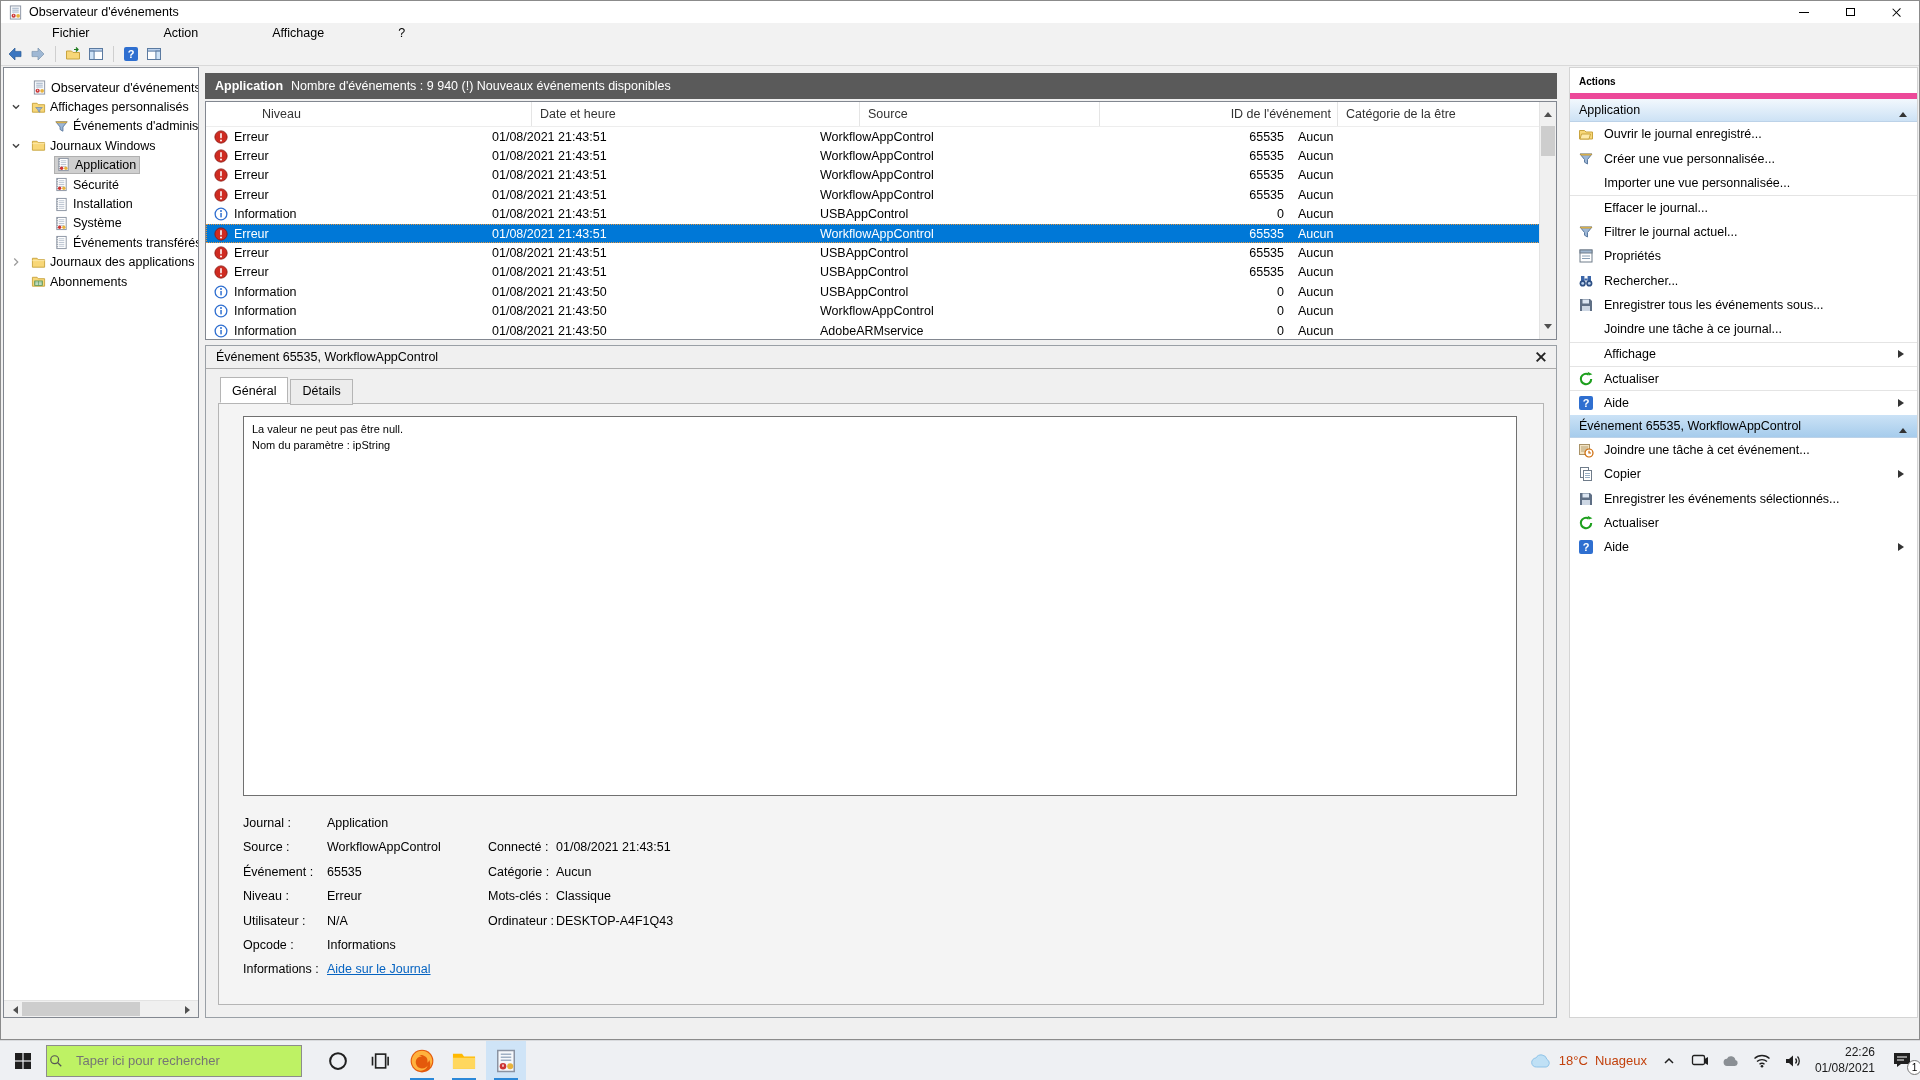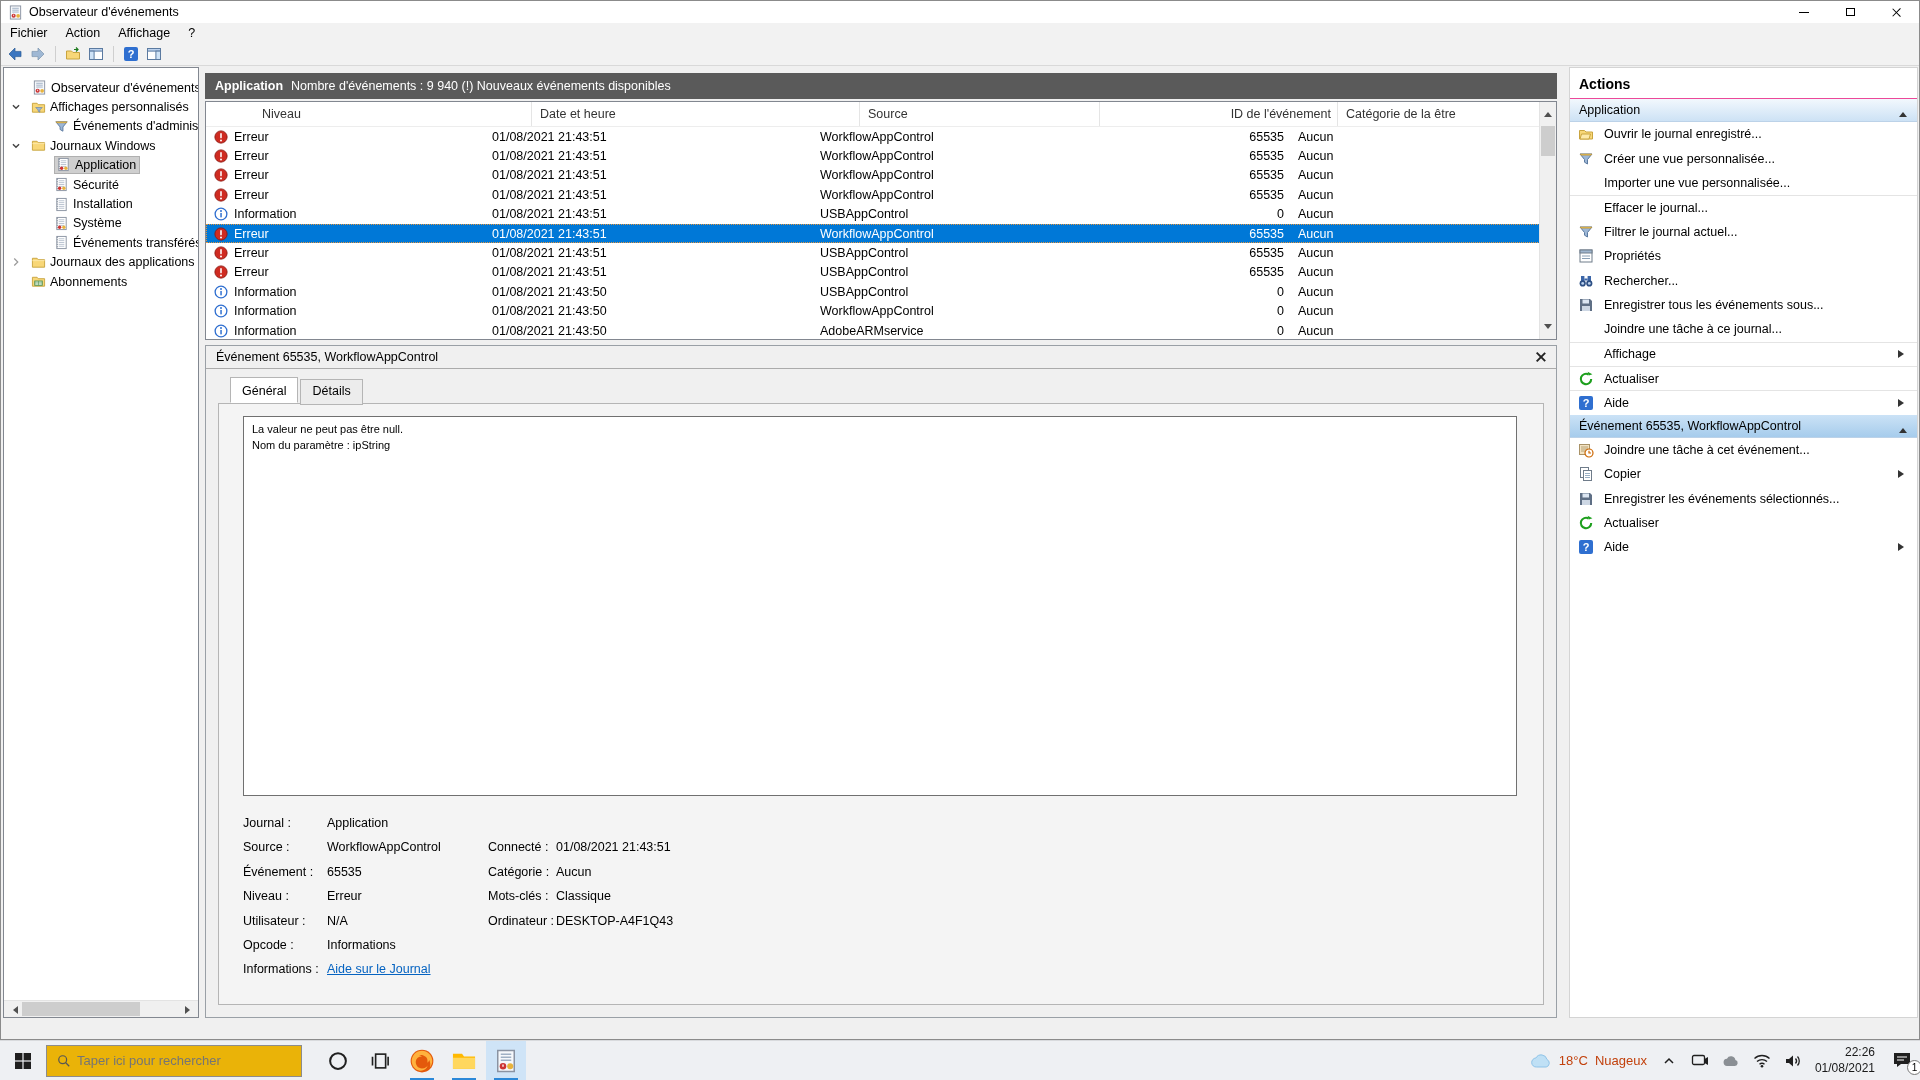--- a/index.html
+++ b/index.html
@@ -17,21 +17,21 @@
   .wc { width:46px; height:100%; display:flex; align-items:center; justify-content:center; }
   .wc-min i { display:block; width:10px; height:1px; background:#000; }
   .wc-max i { display:block; width:9px; height:8px; border:1px solid #000; }
   .wc-close i { position:relative; display:block; width:11px; height:11px; }
   .wc-close i::before,.wc-close i::after { content:""; position:absolute; left:5px; top:0;
       width:1.4px; height:11px; background:#000; }
   .wc-close i::before { transform:rotate(45deg);} .wc-close i::after { transform:rotate(-45deg);}
 
   
   .menubar { height:19px; background:#f2f2f2; display:flex; align-items:center; font-size:12.5px; }
-  .menu-item { padding:0 9px; height:100%; display:flex; align-items:center; }
+  .menu-item { padding:0 23px; height:100%; display:flex; align-items:center;margin-left:28px; }
   .toolbar { height:24px; background:#f2f2f2; border-bottom:1px solid #d9d9d9;
              display:flex; align-items:center; padding:0 5px; gap:5px; }
   .tb-icon { width:18px; height:18px; display:flex; align-items:center; justify-content:center; }
   .tb-icon svg { width:16px; height:16px; }
   .tb-sep { width:1px; height:16px; background:#cfcfcf; margin:0 3px; }
   .icon { display:inline-block; }
   .icon svg { display:block; width:100%; height:100%; }
 
   
   .tree-panel { position:absolute; left:2px; top:66px; width:196px; height:951px;
@@ -83,57 +83,57 @@
 
   
   .detail { position:absolute; left:204px; top:344px; width:1352px; height:673px;
             background:#f0f0f0; border:1px solid #9aa0a6; }
   .d-title { height:23px; border-bottom:1px solid #ababab; display:flex; align-items:center;
              padding:0 10px; font-size:12.5px; }
   .d-close { margin-left:auto; position:relative; width:12px; height:12px; }
   .d-close::before,.d-close::after { content:""; position:absolute; left:5.5px; top:0;
       width:1.6px; height:12px; background:#222; }
   .d-close::before{ transform:rotate(45deg);} .d-close::after{ transform:rotate(-45deg);}
-  .tabs { position:absolute; left:24px; top:31px; display:flex; z-index:2; }
+  .tabs { position:absolute; left:14px; top:31px; display:flex; z-index:2; }
   .tab { font-size:12.5px; padding:4px 11px; border:1px solid #b5b5b5; background:#ececec;
          margin-right:2px; position:relative; top:2px; }
   .tab.active { background:#fff; top:0; padding-top:6px; border-bottom:1px solid #fff; z-index:3; }
   .tab-content { position:absolute; left:12px; right:12px; top:57px; bottom:12px;
                  border:1px solid #b5b5b5; background:#f4f4f4; }
   .msgbox { position:absolute; left:24px; right:26px; top:12px; height:380px; background:#fff;
             border:1px solid #707070; padding:5px 8px; font-size:11px; line-height:1.45; }
   .fields { position:absolute; left:24px; top:412px; width:980px; font-size:12.5px; }
   .frow { height:24.4px; display:flex; align-items:flex-start; }
   .fl1 { width:84px; } .fv1 { width:161px; } .fl2 { width:68px; } .fv2 { flex:1; }
   .flink { color:#0563c1; text-decoration:underline; }
 
   
   .actions { position:absolute; left:1568px; top:66px; width:349px; height:951px;
              background:#fff; border:1px solid #d4d4d4; overflow:hidden; }
   .a-title { height:31px; display:flex; align-items:flex-end; padding:0 9px 6px;
-             font-size:14px; font-weight:bold; border-bottom:1px solid #ec4899; }
+             font-size:10px; font-weight:bold; border-bottom:6px solid #ec4899; }
   .a-sec-h { height:23px; display:flex; align-items:center; padding:0 9px; font-size:12.5px;
              border-bottom:1px solid #bcd2e8; position:relative; }
   .a-sec-h.h1 { background:linear-gradient(#f2f8fd,#cde2f5); }
   .a-sec-h.h2 { background:linear-gradient(#cbe2f6,#a6ccec); }
   .a-sec-h .up { position:absolute; right:10px; top:9px; width:0; height:0;
                  border:4px solid transparent; border-bottom:5px solid #333; }
   .act-item { height:24.4px; display:flex; align-items:center; padding-left:8px;
               font-size:12.5px; position:relative; }
   .act-item.sep { border-top:1px solid #e4e4e4; }
   .act-item .aicon { width:16px; height:16px; flex:0 0 16px; margin-right:10px; }
   .act-item .sub { position:absolute; right:9px; width:0; height:0;
                    border:4px solid transparent; border-left:6px solid #333; }
 
   
   .taskbar { position:absolute; left:0; top:1040px; width:1920px; height:40px;
              background:#eef0f3; border-top:1px solid #d8dadd; display:flex; align-items:center; }
   .tb-btn { width:46px; height:40px; display:flex; align-items:center; justify-content:center; }
-  .search { width:256px; height:32px; background:#eab308; border:1px solid #8c8c8c;
-            display:flex; align-items:center; padding-left:10px; gap:6px; }
+  .search { width:256px; height:32px; background:#bef264; border:1px solid #8c8c8c;
+            display:flex; align-items:center; padding-left:2px; gap:13px; }
   .search input { border:none; outline:none; font-size:13px; width:200px; color:#333;
                   font-family:"Liberation Sans",sans-serif; background:transparent; }
   .tapp { width:40px; height:40px; display:flex; align-items:center; justify-content:center;
           position:relative; }
   .tapp.open::after { content:""; position:absolute; bottom:0; left:8px; width:24px; height:3px;
                       background:#2b88d8; }
   .tapp.active { background:#cfe4f7; }
   .tray { margin-left:auto; display:flex; align-items:center; gap:13px; padding-right:6px; }
   .weather { display:flex; align-items:center; gap:7px; font-size:13px; color:#c2410c; }
   .trayicon { width:18px; height:18px; }

